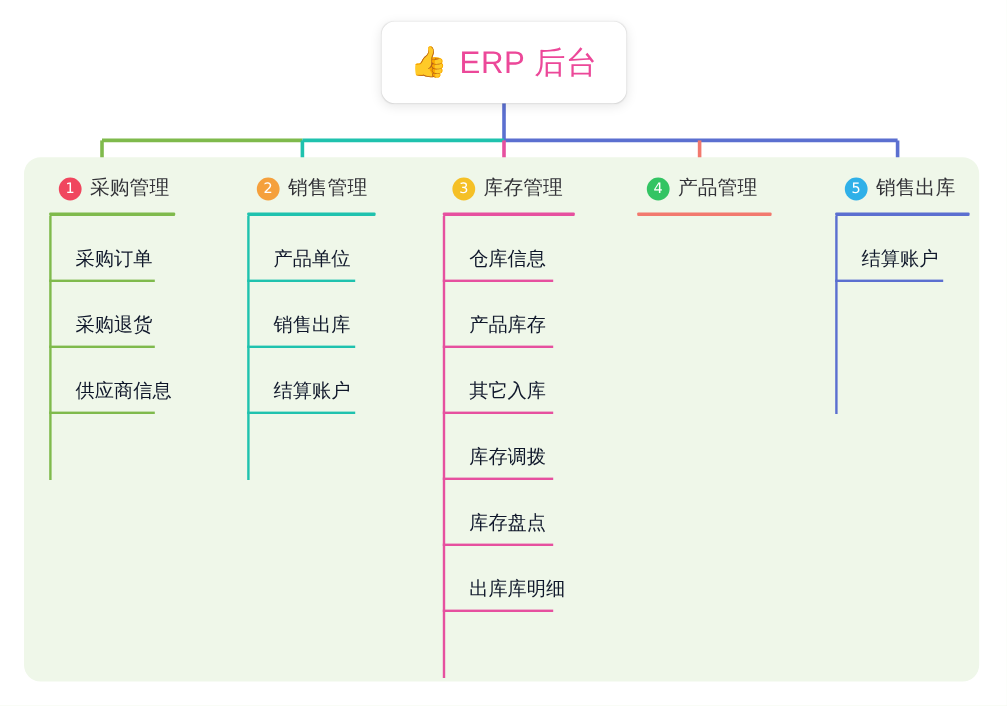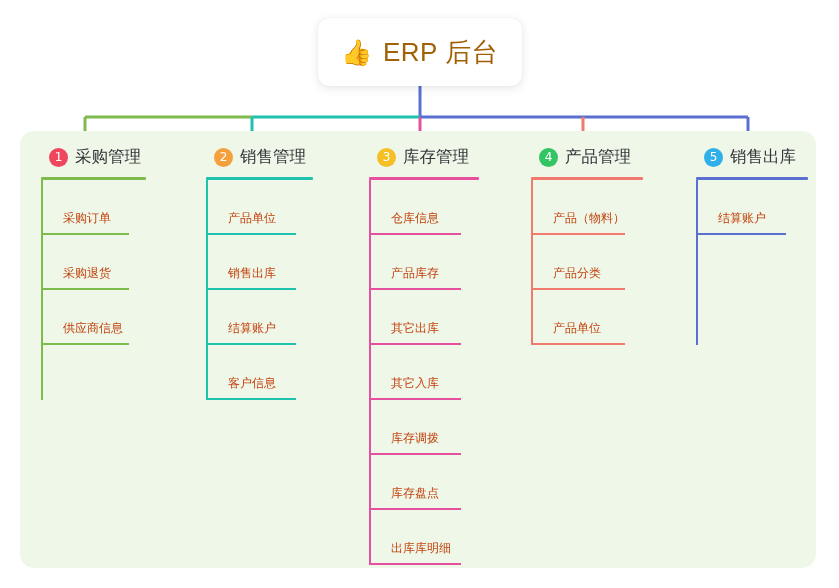--- a/index.html
+++ b/index.html
@@ -34,21 +34,21 @@
     justify-content: center;
     gap: 10px;
     box-sizing: border-box;
   }
   .root-emoji {
     font-size: 25px;
     line-height: 1;
   }
   .root-title {
     font-size: 26px;
-    color: #a16207;
+    color: #ec4899;
     letter-spacing: 0.5px;
     white-space: nowrap;
   }
 
   
   .panel {
     position: absolute;
     left: 20px;
     top: 131px;
     width: 796px;
@@ -114,22 +114,22 @@
   }
   .leaf {
     position: relative;
     height: 55px;
     box-sizing: border-box;
   }
   .leaf-text {
     position: absolute;
     left: 22px;
     bottom: 8px;
-    font-size: 12px;
-    color: #c2410c;
+    font-size: 16px;
+    color: #0f172a;
     white-space: nowrap;
   }
   .leaf-rule {
     position: absolute;
     left: 0;
     bottom: 0;
     height: 2px;
   }
 </style>
 </head>
@@ -194,47 +194,39 @@
             <div class="leaf-rule" style="width: 90px; background: rgb(31, 194, 174);"></div>
           </div>
           <div class="leaf">
             <span class="leaf-text">销售出库</span>
             <div class="leaf-rule" style="width: 90px; background: rgb(31, 194, 174);"></div>
           </div>
           <div class="leaf">
             <span class="leaf-text">结算账户</span>
             <div class="leaf-rule" style="width: 90px; background: rgb(31, 194, 174);"></div>
           </div>
-          <div class="leaf">
-            <span class="leaf-text">客户信息</span>
-            <div class="leaf-rule" style="width: 90px; background: rgb(31, 194, 174);"></div>
-          </div>
         </div>
       </div>
       <div class="col" style="left: 369px;">
         <div class="col-head">
           <span class="badge" style="background: rgb(245, 192, 38);">3</span>
           <span class="col-title">库存管理</span>
         </div>
         <div class="col-rule" style="width: 110px; background: rgb(230, 80, 159);"></div>
         <div class="leaves">
           <div class="spine" style="background: rgb(230, 80, 159); height: 385px;"></div>
           <div class="leaf">
             <span class="leaf-text">仓库信息</span>
             <div class="leaf-rule" style="width: 92px; background: rgb(230, 80, 159);"></div>
           </div>
           <div class="leaf">
             <span class="leaf-text">产品库存</span>
             <div class="leaf-rule" style="width: 92px; background: rgb(230, 80, 159);"></div>
           </div>
           <div class="leaf">
-            <span class="leaf-text">其它出库</span>
-            <div class="leaf-rule" style="width: 92px; background: rgb(230, 80, 159);"></div>
-          </div>
-          <div class="leaf">
             <span class="leaf-text">其它入库</span>
             <div class="leaf-rule" style="width: 92px; background: rgb(230, 80, 159);"></div>
           </div>
           <div class="leaf">
             <span class="leaf-text">库存调拨</span>
             <div class="leaf-rule" style="width: 92px; background: rgb(230, 80, 159);"></div>
           </div>
           <div class="leaf">
             <span class="leaf-text">库存盘点</span>
             <div class="leaf-rule" style="width: 92px; background: rgb(230, 80, 159);"></div>
@@ -244,35 +236,20 @@
             <div class="leaf-rule" style="width: 92px; background: rgb(230, 80, 159);"></div>
           </div>
         </div>
       </div>
       <div class="col" style="left: 531px;">
         <div class="col-head">
           <span class="badge" style="background: rgb(51, 196, 99);">4</span>
           <span class="col-title">产品管理</span>
         </div>
         <div class="col-rule" style="width: 112px; background: rgb(242, 121, 110);"></div>
-        <div class="leaves">
-          <div class="spine" style="background: rgb(242, 121, 110); height: 165px;"></div>
-          <div class="leaf">
-            <span class="leaf-text">产品（物料）</span>
-            <div class="leaf-rule" style="width: 94px; background: rgb(242, 121, 110);"></div>
-          </div>
-          <div class="leaf">
-            <span class="leaf-text">产品分类</span>
-            <div class="leaf-rule" style="width: 94px; background: rgb(242, 121, 110);"></div>
-          </div>
-          <div class="leaf">
-            <span class="leaf-text">产品单位</span>
-            <div class="leaf-rule" style="width: 94px; background: rgb(242, 121, 110);"></div>
-          </div>
-        </div>
       </div>
       <div class="col" style="left: 696px;">
         <div class="col-head">
           <span class="badge" style="background: rgb(47, 176, 232);">5</span>
           <span class="col-title">销售出库</span>
         </div>
         <div class="col-rule" style="width: 112px; background: rgb(91, 111, 208);"></div>
         <div class="leaves">
           <div class="spine" style="background: rgb(91, 111, 208); height: 165px;"></div>
           <div class="leaf">

